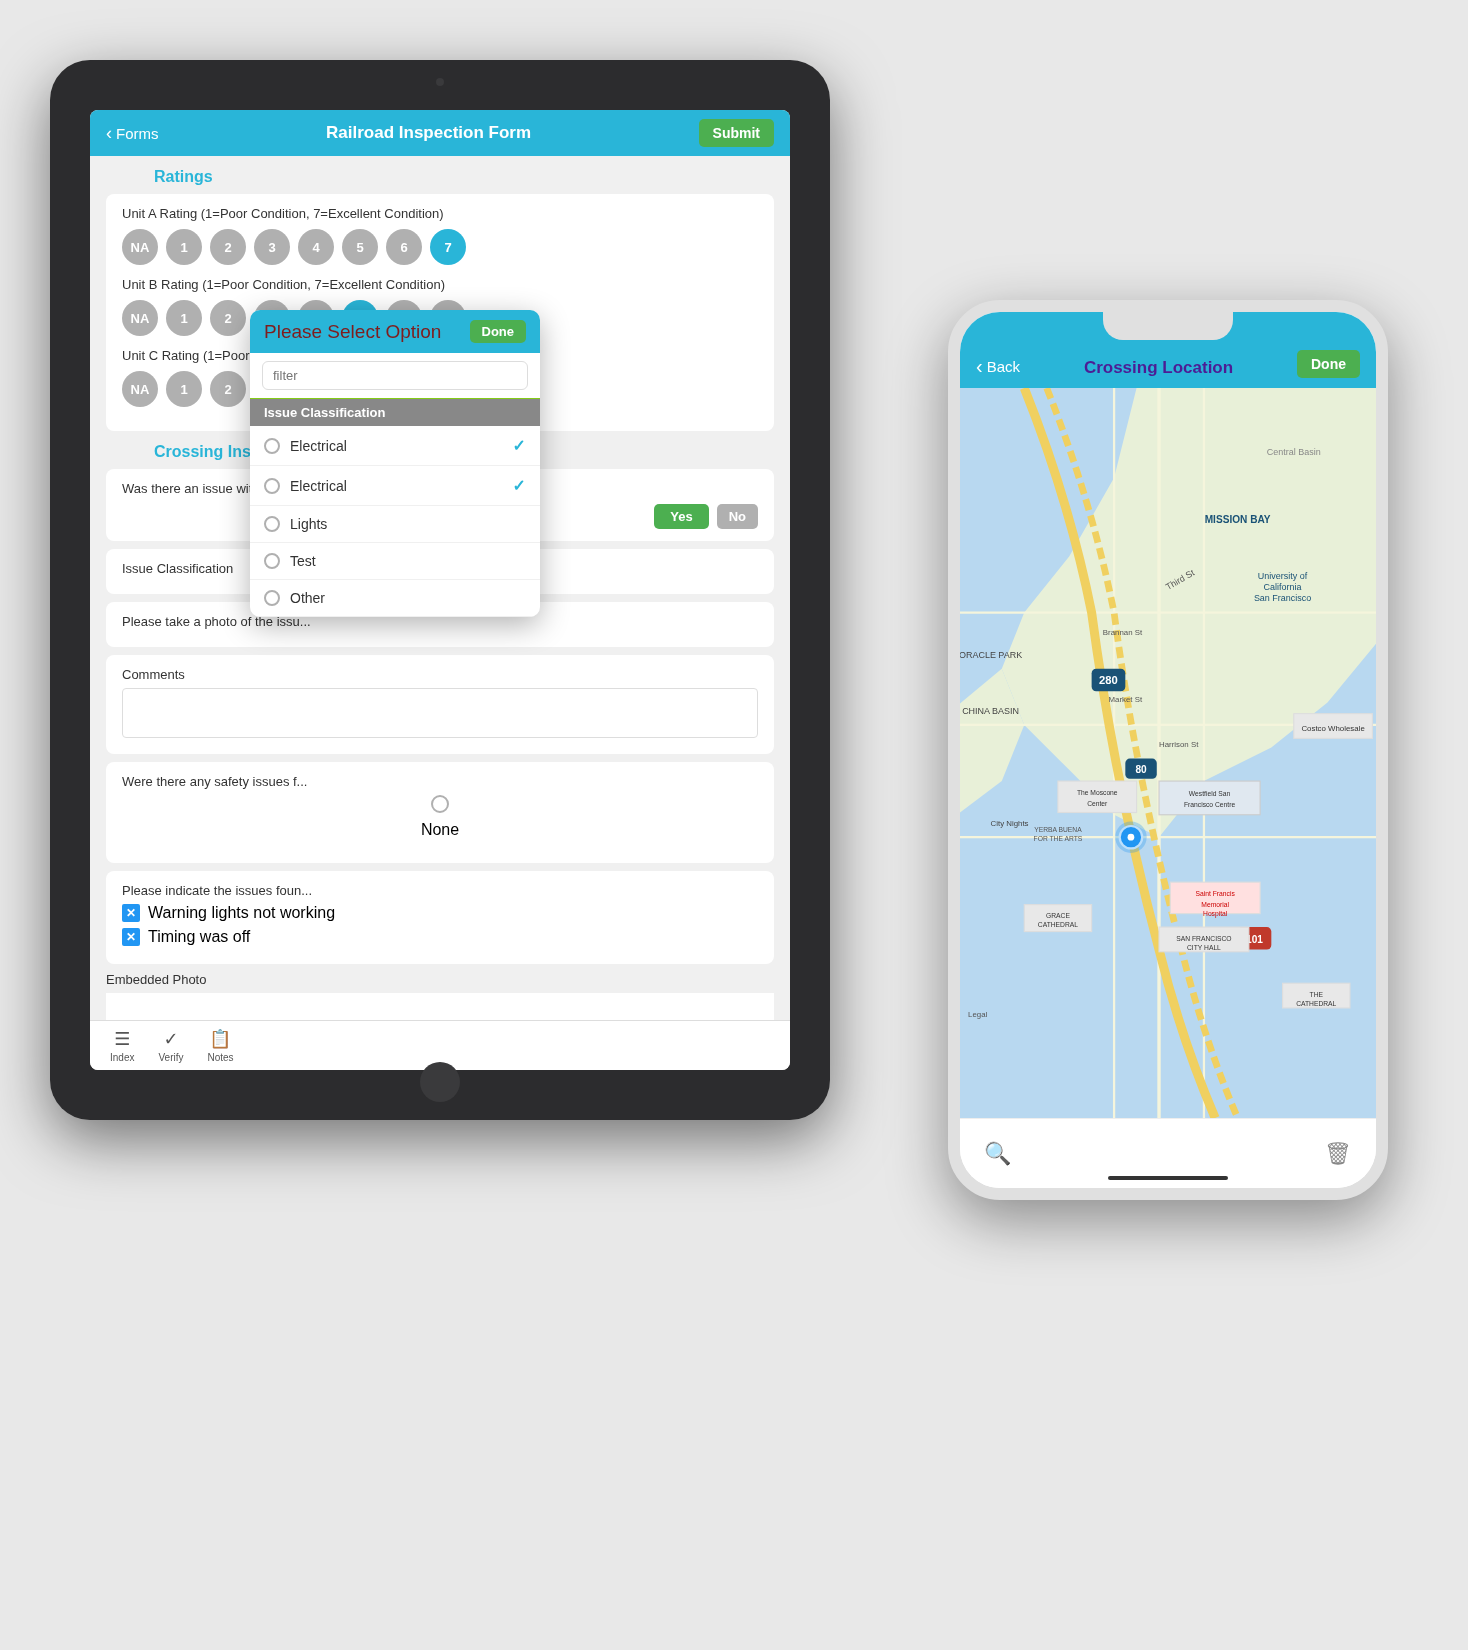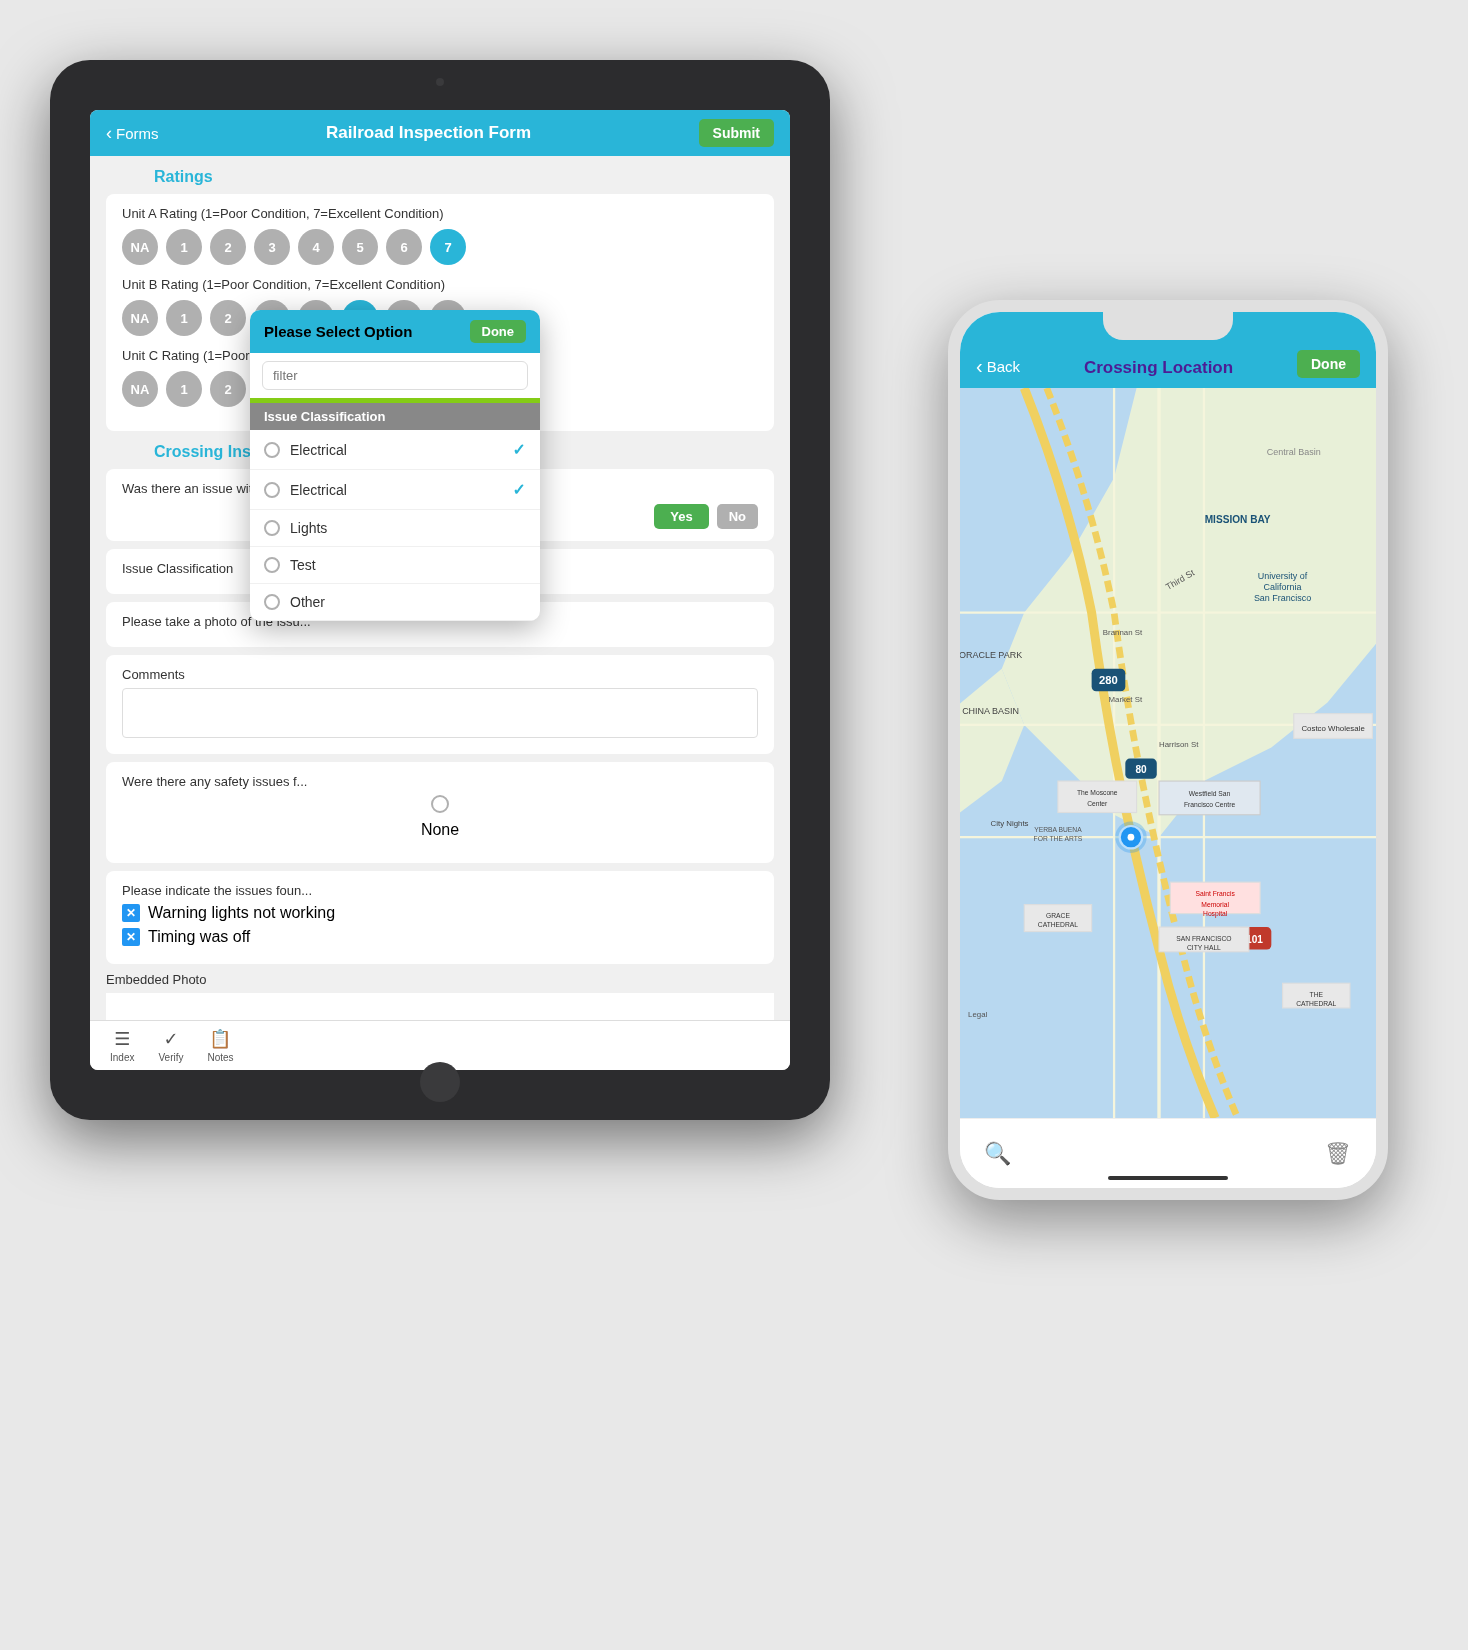--- a/index.html
+++ b/index.html
@@ -288,39 +288,39 @@
 
     .dropdown-header {
       background: #29b5d8;
       display: flex;
       align-items: center;
       justify-content: space-between;
       padding: 10px 14px;
     }
 
     .dropdown-title {
-      color: #000000;
-      font-size: 15px;
-      font-weight: 700;
+      color: #7f1d1d;
+      font-size: 19px;
+      font-weight: 400;
     }
 
     .dropdown-done-btn {
       background: #4caf50;
       color: white;
       border: none;
       padding: 4px 12px;
       border-radius: 5px;
       font-size: 13px;
       font-weight: 600;
       cursor: pointer;
     }
 
     .dropdown-filter {
       padding: 8px 12px;
-      border-bottom: 5px solid #84cc16;
+      border-bottom: 1px solid #84cc16;
     }
 
     .filter-input {
       width: 100%;
       padding: 6px 10px;
       border: 1px solid #ddd;
       border-radius: 6px;
       font-size: 13px;
       color: #999;
     }

